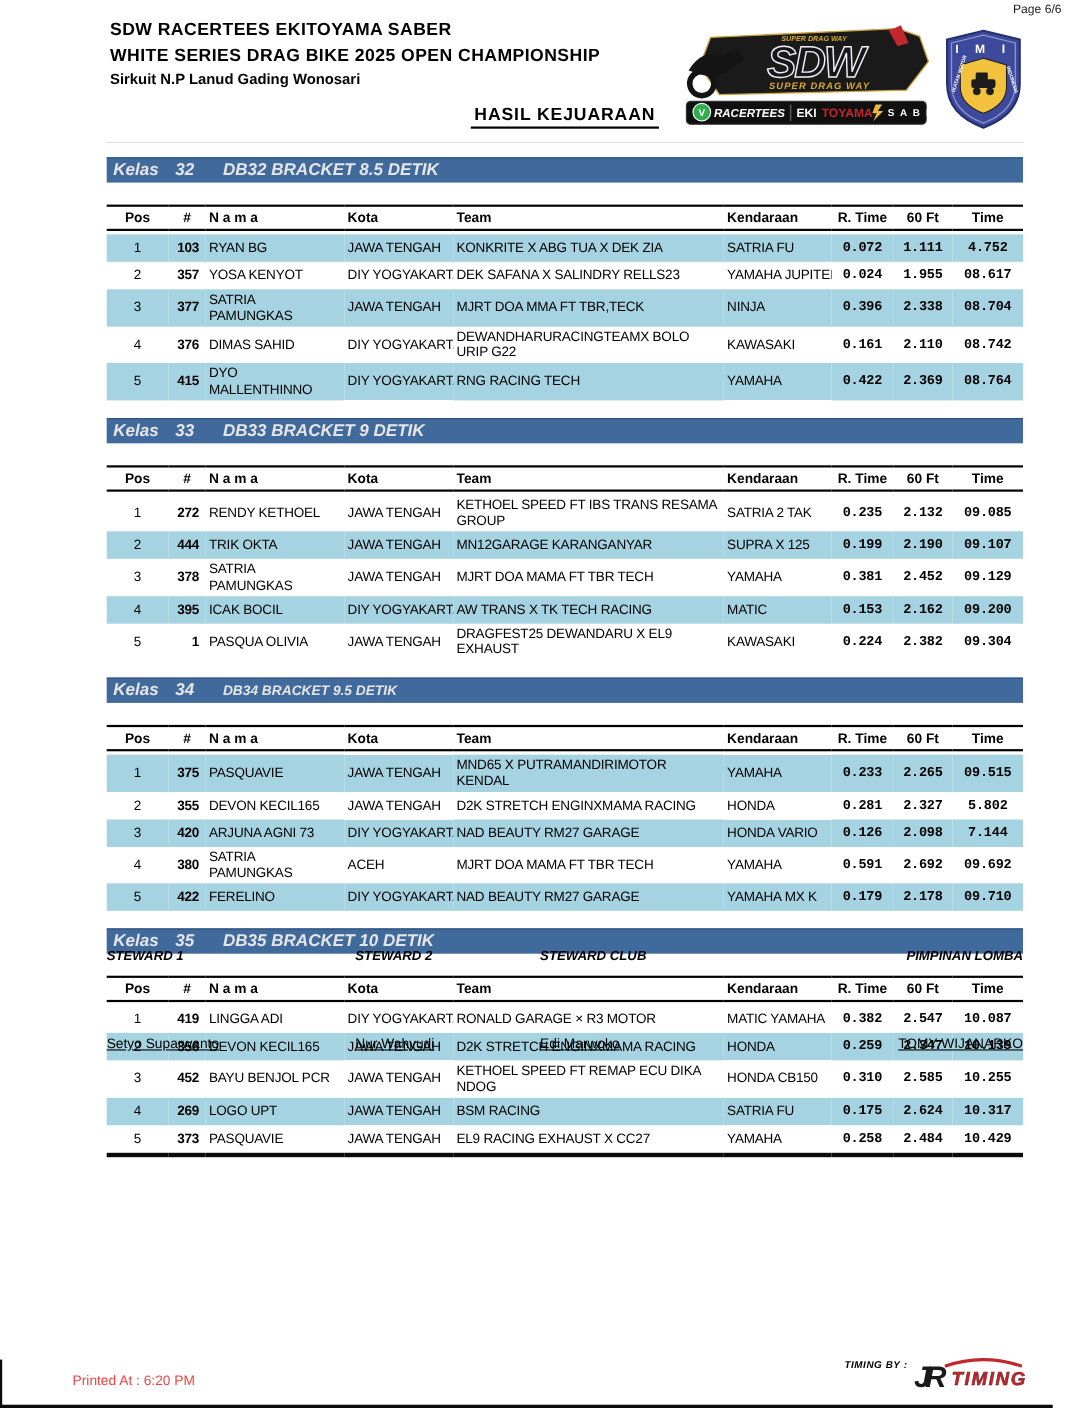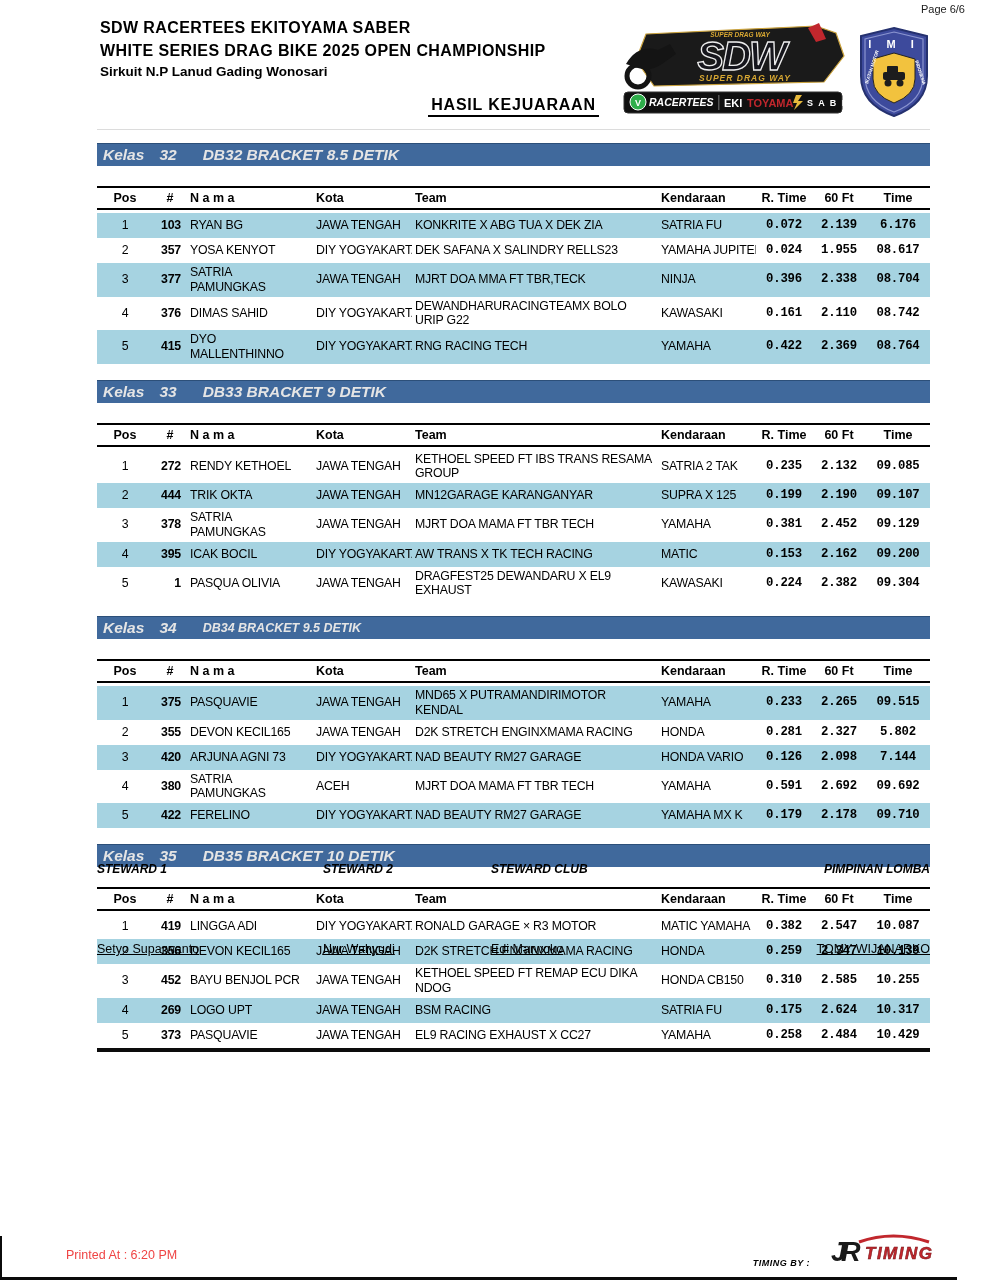--- a/index.html
+++ b/index.html
@@ -47,21 +47,21 @@
   .tbl.last table{border-bottom:4px solid #0c0c0c;}
 
   
   .sig{position:absolute;left:97px;top:862px;width:833px;display:grid;
        grid-template-columns:226px 168px 276px 163px;}
   .sig .role{font-size:12px;font-weight:bold;font-style:italic;}
   .sig .nm{font-size:12.5px;font-weight:normal;text-decoration:underline;margin-top:66px;}
   .sig .r{text-align:right;}
 
   .printed{position:absolute;left:66px;top:1248px;font-size:12.5px;color:#ef4444;text-align:right;}
-  .timing{position:absolute;right:42px;top:1230px;display:flex;align-items:flex-end;gap:19px;}
+  .timing{position:absolute;right:42px;top:1230px;display:flex;align-items:flex-start;gap:4px;}
   .timing .lbl{font-size:9px;font-weight:bold;font-style:italic;letter-spacing:.5px;margin-top:6px;}
 
   .edge-bottom{position:absolute;left:0;bottom:0;width:957px;height:3px;background:#0b0b0b;}
   .edge-left{position:absolute;left:0;bottom:0;width:2px;height:44px;background:#0b0b0b;}
 </style>
 </head>
 <body>
 
 <div class="page">
 
@@ -149,22 +149,22 @@
               <td colspan="9"></td>
             </tr>
             <tr class="shade">
               <td class="c-pos">1</td>
               <td class="c-no">103</td>
               <td class="c-nama">RYAN BG</td>
               <td class="c-kota">JAWA TENGAH</td>
               <td class="c-team">KONKRITE X ABG TUA X DEK ZIA</td>
               <td class="c-kendaraan">SATRIA FU</td>
               <td class="c-rtime">0.072</td>
-              <td class="c-sixty">2.139</td>
-              <td class="c-time">6.176</td>
+              <td class="c-sixty">1.111</td>
+              <td class="c-time">4.752</td>
             </tr>
             <tr>
               <td class="c-pos">2</td>
               <td class="c-no">357</td>
               <td class="c-nama">YOSA KENYOT</td>
               <td class="c-kota">DIY YOGYAKARTA</td>
               <td class="c-team">DEK SAFANA X SALINDRY RELLS23</td>
               <td class="c-kendaraan">YAMAHA JUPITER</td>
               <td class="c-rtime">0.024</td>
               <td class="c-sixty">1.955</td>

